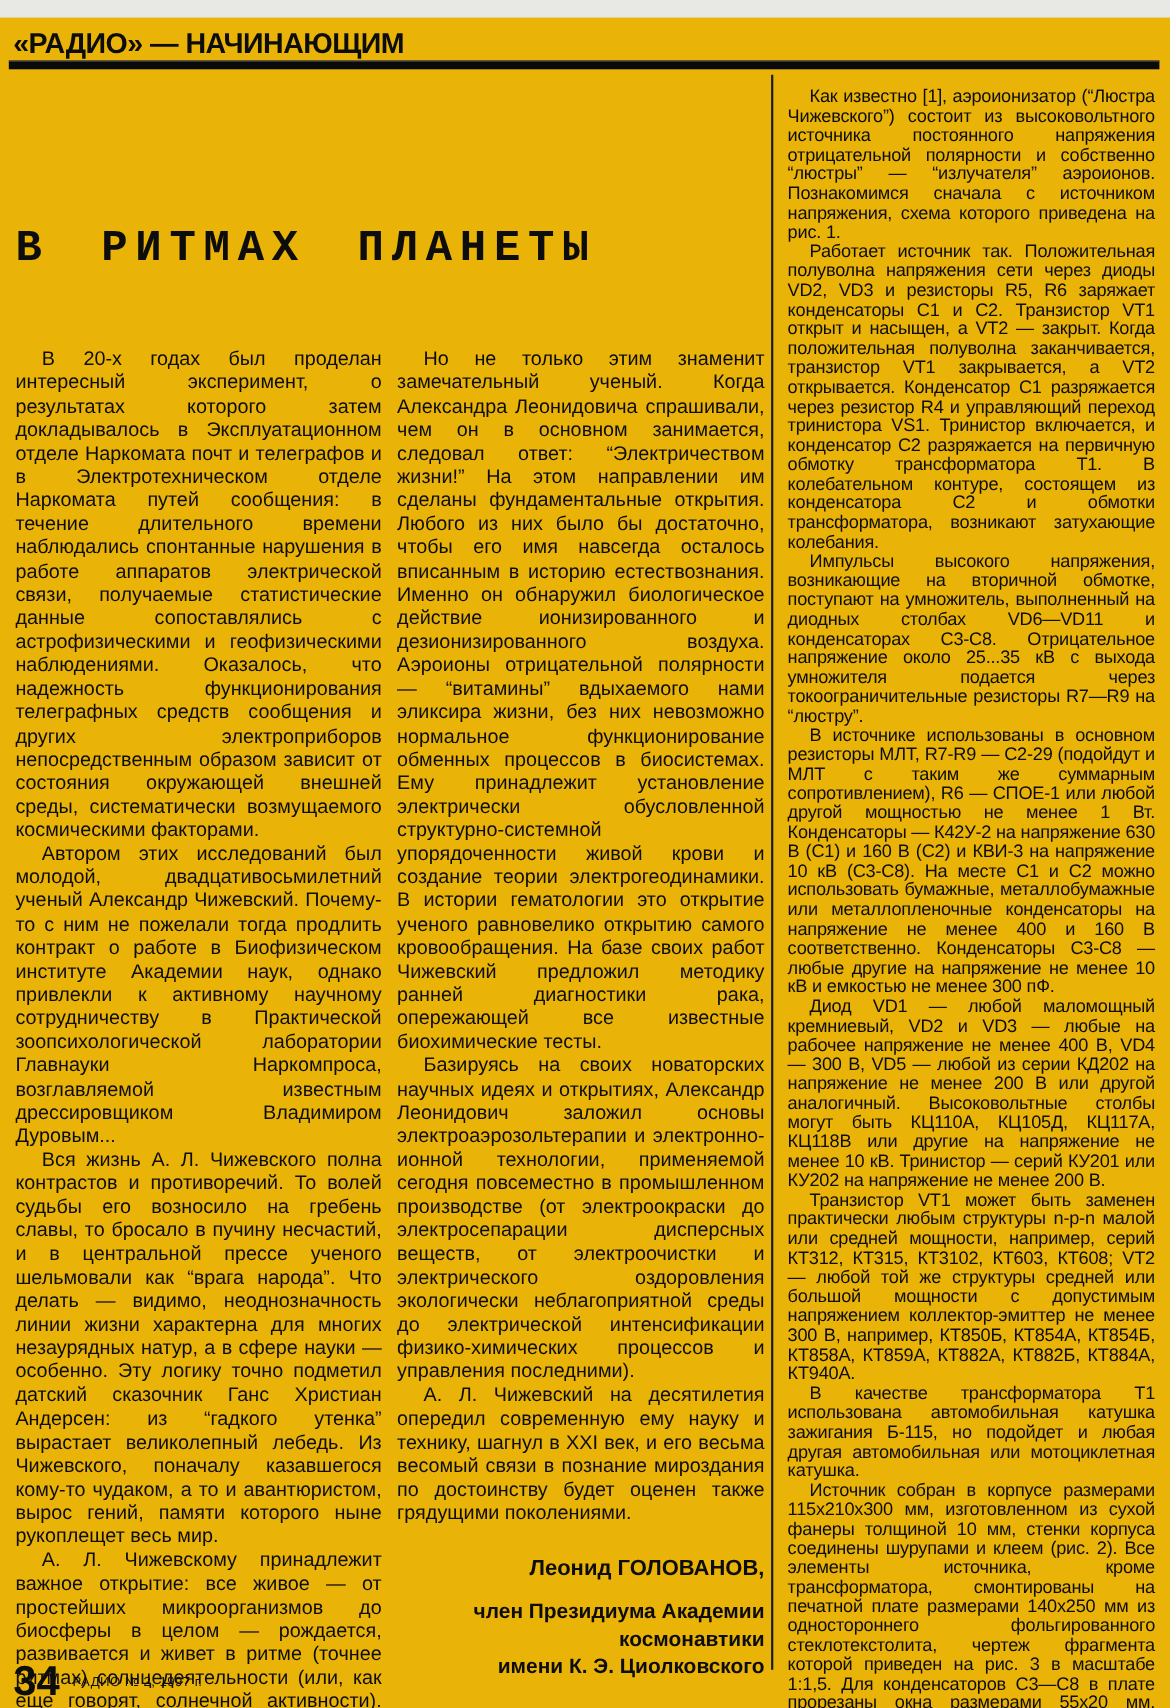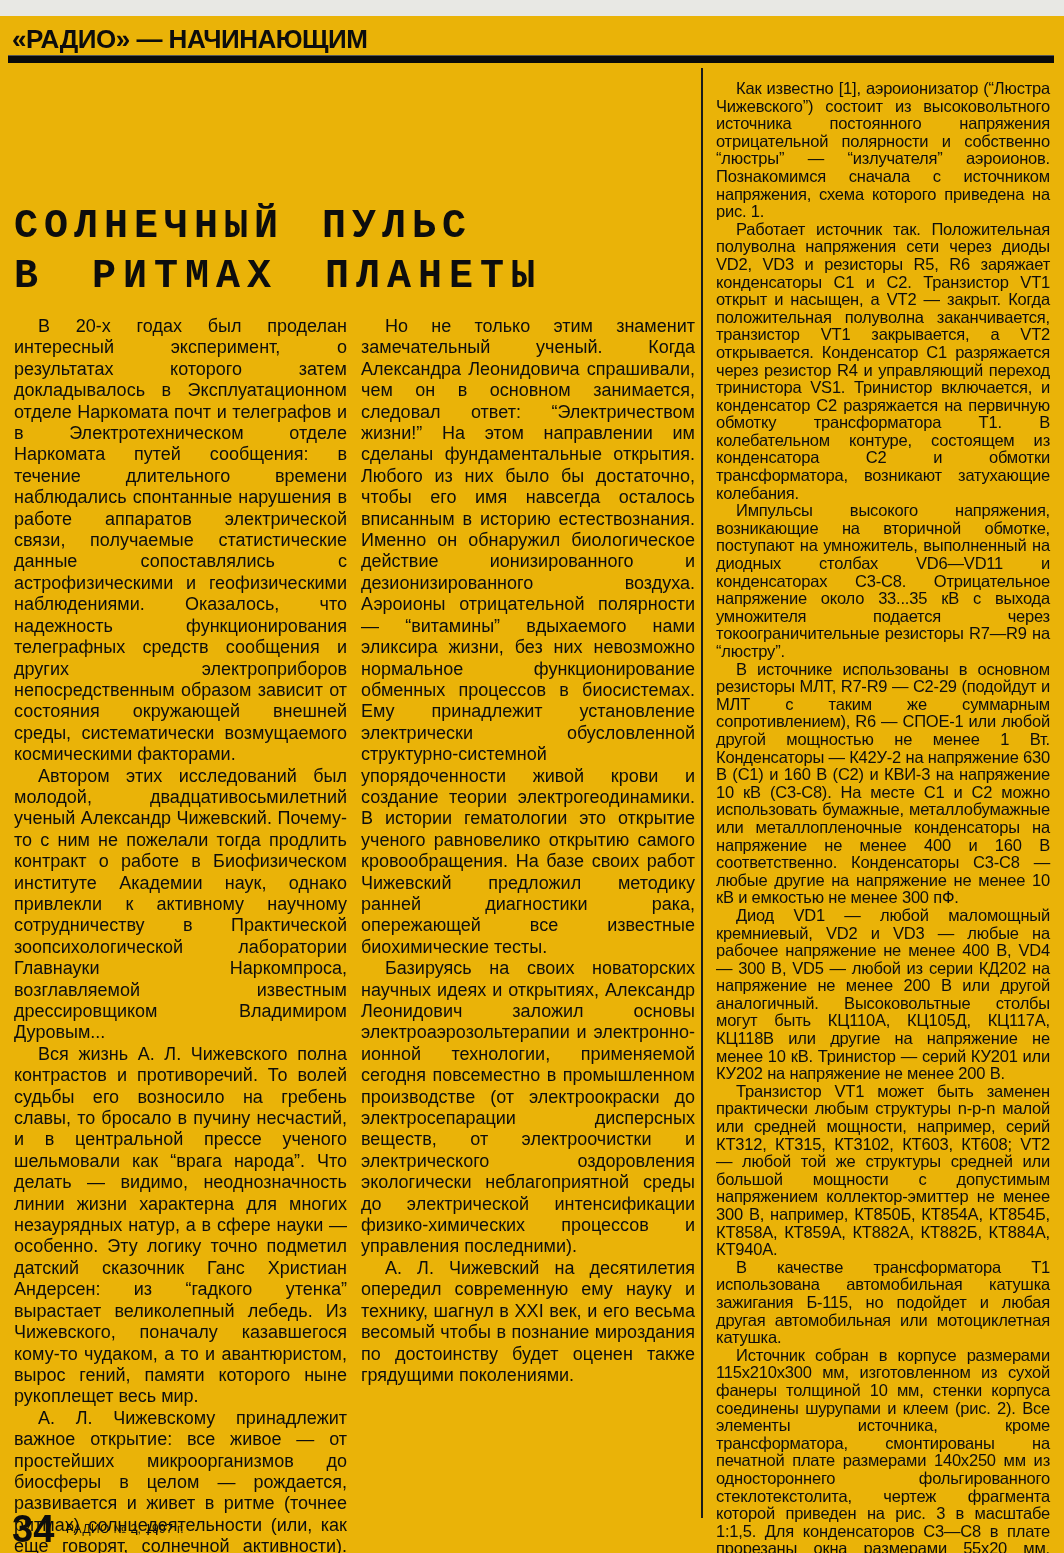--- a/index.html
+++ b/index.html
@@ -80,41 +80,46 @@
 <body>
 
 <div class="page">
 
   <div class="masthead">«РАДИО» — НАЧИНАЮЩИМ</div>
   <div class="masthead-rule"></div>
   <div class="v-divider"></div>
 
 
   <div class="headline">
-    <div class="hl1">СОЛНЕЧНЫЙ ПУЛЬС</div>
     <div class="hl2">В РИТМАХ ПЛАНЕТЫ</div>
   </div>
 
   <div class="col col-serif col1">
     <p>В 20-х годах был проделан интересный эксперимент, о результатах которого затем докладывалось в Эксплуатационном отделе Наркомата почт и телеграфов и в Электротехническом отделе Наркомата путей сообщения: в течение длительного времени наблюдались спонтанные нарушения в работе аппаратов электрической связи, получаемые статистические данные сопоставлялись с астрофизическими и геофизическими наблюдениями. Оказалось, что надежность функционирования телеграфных средств сообщения и других электроприборов непосредственным образом зависит от состояния окружающей внешней среды, систематически возмущаемого космическими факторами.</p>
     <p>Автором этих исследований был молодой, двадцативосьмилетний ученый Александр Чижевский. Почему-то с ним не пожелали тогда продлить контракт о работе в Биофизическом институте Академии наук, однако привлекли к активному научному сотрудничеству в Практической зоопсихологической лаборатории Главнауки Наркомпроса, возглавляемой известным дрессировщиком Владимиром Дуровым...</p>
     <p>Вся жизнь А. Л. Чижевского полна контрастов и противоречий. То волей судьбы его возносило на гребень славы, то бросало в пучину несчастий, и в центральной прессе ученого шельмовали как “врага народа”. Что делать — видимо, неоднозначность линии жизни характерна для многих незаурядных натур, а в сфере науки — особенно. Эту логику точно подметил датский сказочник Ганс Христиан Андерсен: из “гадкого утенка” вырастает великолепный лебедь. Из Чижевского, поначалу казавшегося кому-то чудаком, а то и авантюристом, вырос гений, памяти которого ныне рукоплещет весь мир.</p>
     <p>А. Л. Чижевскому принадлежит важное открытие: все живое — от простейших микроорганизмов до биосферы в целом — рождается, развивается и живет в ритме (точнее ритмах) солнцедеятельности (или, как еще говорят, солнечной активности). Он завершил великое дело, начатое еще Николаем Коперником — ломку геоцентризма в его последнем прибежище — в науках о биологической и социальной формах</p>
   </div>
 
   <div class="col col-serif col2">
     <p>Но не только этим знаменит замечательный ученый. Когда Александра Леонидовича спрашивали, чем он в основном занимается, следовал ответ: “Электричеством жизни!” На этом направлении им сделаны фундаментальные открытия. Любого из них было бы достаточно, чтобы его имя навсегда осталось вписанным в историю естествознания. Именно он обнаружил биологическое действие ионизированного и дезионизированного воздуха. Аэроионы отрицательной полярности — “витамины” вдыхаемого нами эликсира жизни, без них невозможно нормальное функционирование обменных процессов в биосистемах. Ему принадлежит установление электрически обусловленной структурно-системной упорядоченности живой крови и создание теории электрогеодинамики. В истории гематологии это открытие ученого равновелико открытию самого кровообращения. На базе своих работ Чижевский предложил методику ранней диагностики рака, опережающей все известные биохимические тесты.</p>
     <p>Базируясь на своих новаторских научных идеях и открытиях, Александр Леонидович заложил основы электроаэрозольтерапии и электронно-ионной технологии, применяемой сегодня повсеместно в промышленном производстве (от электроокраски до электросепарации дисперсных веществ, от электроочистки и электрического оздоровления экологически неблагоприятной среды до электрической интенсификации физико-химических процессов и управления последними).</p>
-    <p>А. Л. Чижевский на десятилетия опередил современную ему науку и технику, шагнул в XXI век, и его весьма весомый чтобы в познание мироздания по достоинству будет оценен также грядущими поколениями.</p>
+    <p>А. Л. Чижевский на десятилетия опередил современную ему науку и технику, шагнул в XXI век, и его весьма весомый связи в познание мироздания по достоинству будет оценен также грядущими поколениями.</p>
+    <div class="byline">
+      <p class="byline-name">Леонид ГОЛОВАНОВ,</p>
+      <p>член Президиума Академии</p>
+      <p>космонавтики</p>
+      <p>имени К. Э. Циолковского</p>
+    </div>
   </div>
 
   <div class="col col3">
     <p>Как известно [1], аэроионизатор (“Люстра Чижевского”) состоит из высоковольтного источника постоянного напряжения отрицательной полярности и собственно “люстры” — “излучателя” аэроионов. Познакомимся сначала с источником напряжения, схема которого приведена на рис. 1.</p>
     <p>Работает источник так. Положительная полуволна напряжения сети через диоды VD2, VD3 и резисторы R5, R6 заряжает конденсаторы С1 и С2. Транзистор VT1 открыт и насыщен, а VT2 — закрыт. Когда положительная полуволна заканчивается, транзистор VT1 закрывается, а VT2 открывается. Конденсатор С1 разряжается через резистор R4 и управляющий переход тринистора VS1. Тринистор включается, и конденсатор С2 разряжается на первичную обмотку трансформатора Т1. В колебательном контуре, состоящем из конденсатора С2 и обмотки трансформатора, возникают затухающие колебания.</p>
-    <p>Импульсы высокого напряжения, возникающие на вторичной обмотке, поступают на умножитель, выполненный на диодных столбах VD6—VD11 и конденсаторах С3-С8. Отрицательное напряжение около 33...35 кВ с выхода умножителя подается через токоограничительные резисторы R7—R9 на “люстру”.</p>
+    <p>Импульсы высокого напряжения, возникающие на вторичной обмотке, поступают на умножитель, выполненный на диодных столбах VD6—VD11 и конденсаторах С3-С8. Отрицательное напряжение около 25...35 кВ с выхода умножителя подается через токоограничительные резисторы R7—R9 на “люстру”.</p>
     <p>В источнике использованы в основном резисторы МЛТ, R7-R9 — С2-29 (подойдут и МЛТ с таким же суммарным сопротивлением), R6 — СПОЕ-1 или любой другой мощностью не менее 1 Вт. Конденсаторы — К42У-2 на напряжение 630 В (С1) и 160 В (С2) и КВИ-3 на напряжение 10 кВ (С3-С8). На месте С1 и С2 можно использовать бумажные, металлобумажные или металлопленочные конденсаторы на напряжение не менее 400 и 160 В соответственно. Конденсаторы С3-С8 — любые другие на напряжение не менее 10 кВ и емкостью не менее 300 пФ.</p>
     <p>Диод VD1 — любой маломощный кремниевый, VD2 и VD3 — любые на рабочее напряжение не менее 400 В, VD4 — 300 В, VD5 — любой из серии КД202 на напряжение не менее 200 В или другой аналогичный. Высоковольтные столбы могут быть КЦ110А, КЦ105Д, КЦ117А, КЦ118В или другие на напряжение не менее 10 кВ. Тринистор — серий КУ201 или КУ202 на напряжение не менее 200 В.</p>
     <p>Транзистор VT1 может быть заменен практически любым структуры n-p-n малой или средней мощности, например, серий КТ312, КТ315, КТ3102, КТ603, КТ608; VT2 — любой той же структуры средней или большой мощности с допустимым напряжением коллектор-эмиттер не менее 300 В, например, КТ850Б, КТ854А, КТ854Б, КТ858А, КТ859А, КТ882А, КТ882Б, КТ884А, КТ940А.</p>
     <p>В качестве трансформатора Т1 использована автомобильная катушка зажигания Б-115, но подойдет и любая другая автомобильная или мотоциклетная катушка.</p>
     <p>Источник собран в корпусе размерами 115x210x300 мм, изготовленном из сухой фанеры толщиной 10 мм, стенки корпуса соединены шурупами и клеем (рис. 2). Все элементы источника, кроме трансформатора, смонтированы на печатной плате размерами 140x250 мм из одностороннего фольгированного стеклотекстолита, чертеж фрагмента которой приведен на рис. 3 в масштабе 1:1,5. Для конденсаторов С3—С8 в плате прорезаны окна размерами 55x20 мм. Закреплены конденсаторы привинченными к ним лепестками, которые, в свою очередь, подпаяны к контактным площадкам печатной платы.</p>
   </div>
 
   <div class="footer-pagenum">34</div>
   <div class="footer-issue">РАДИО № 2, 1997 г.</div>
 

